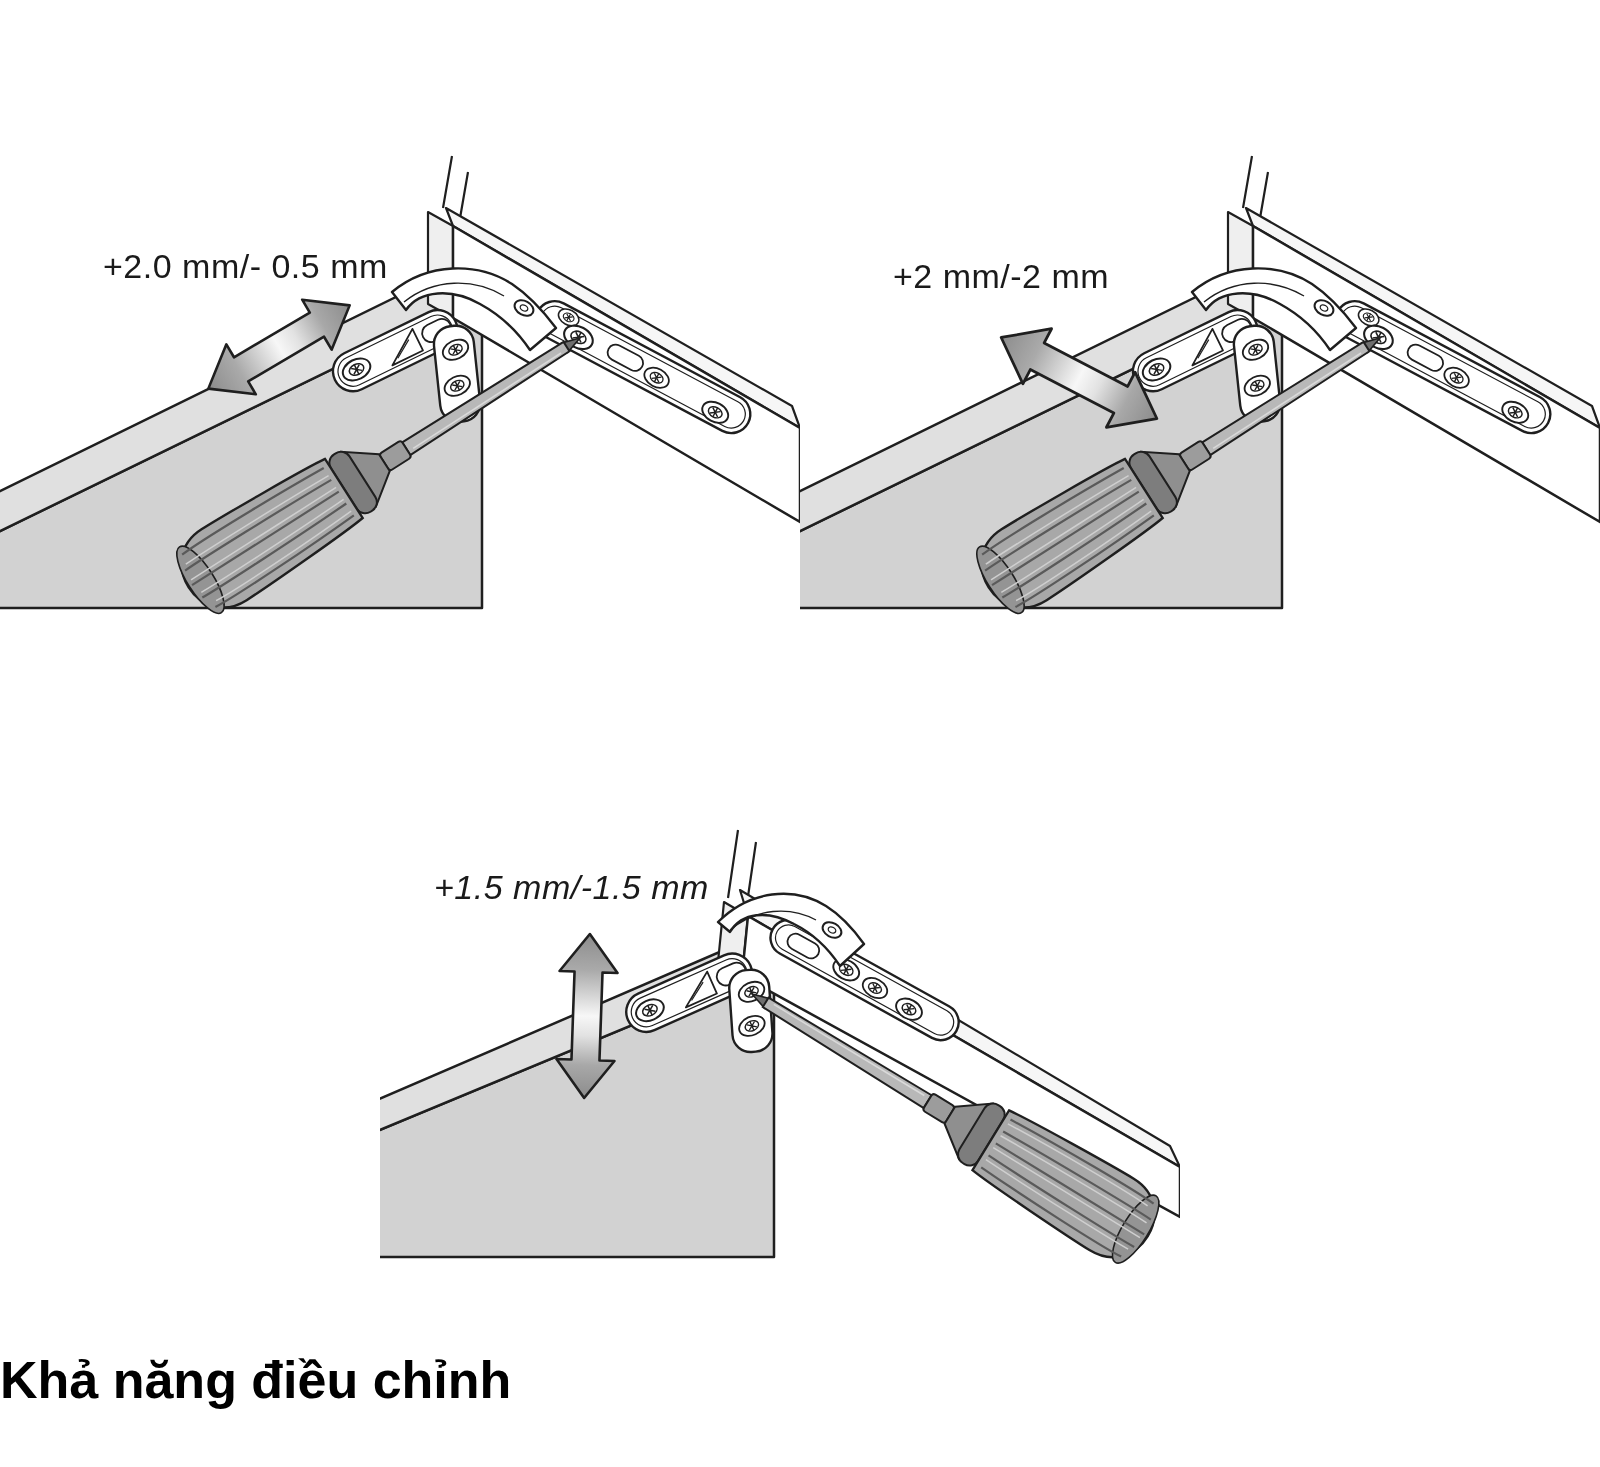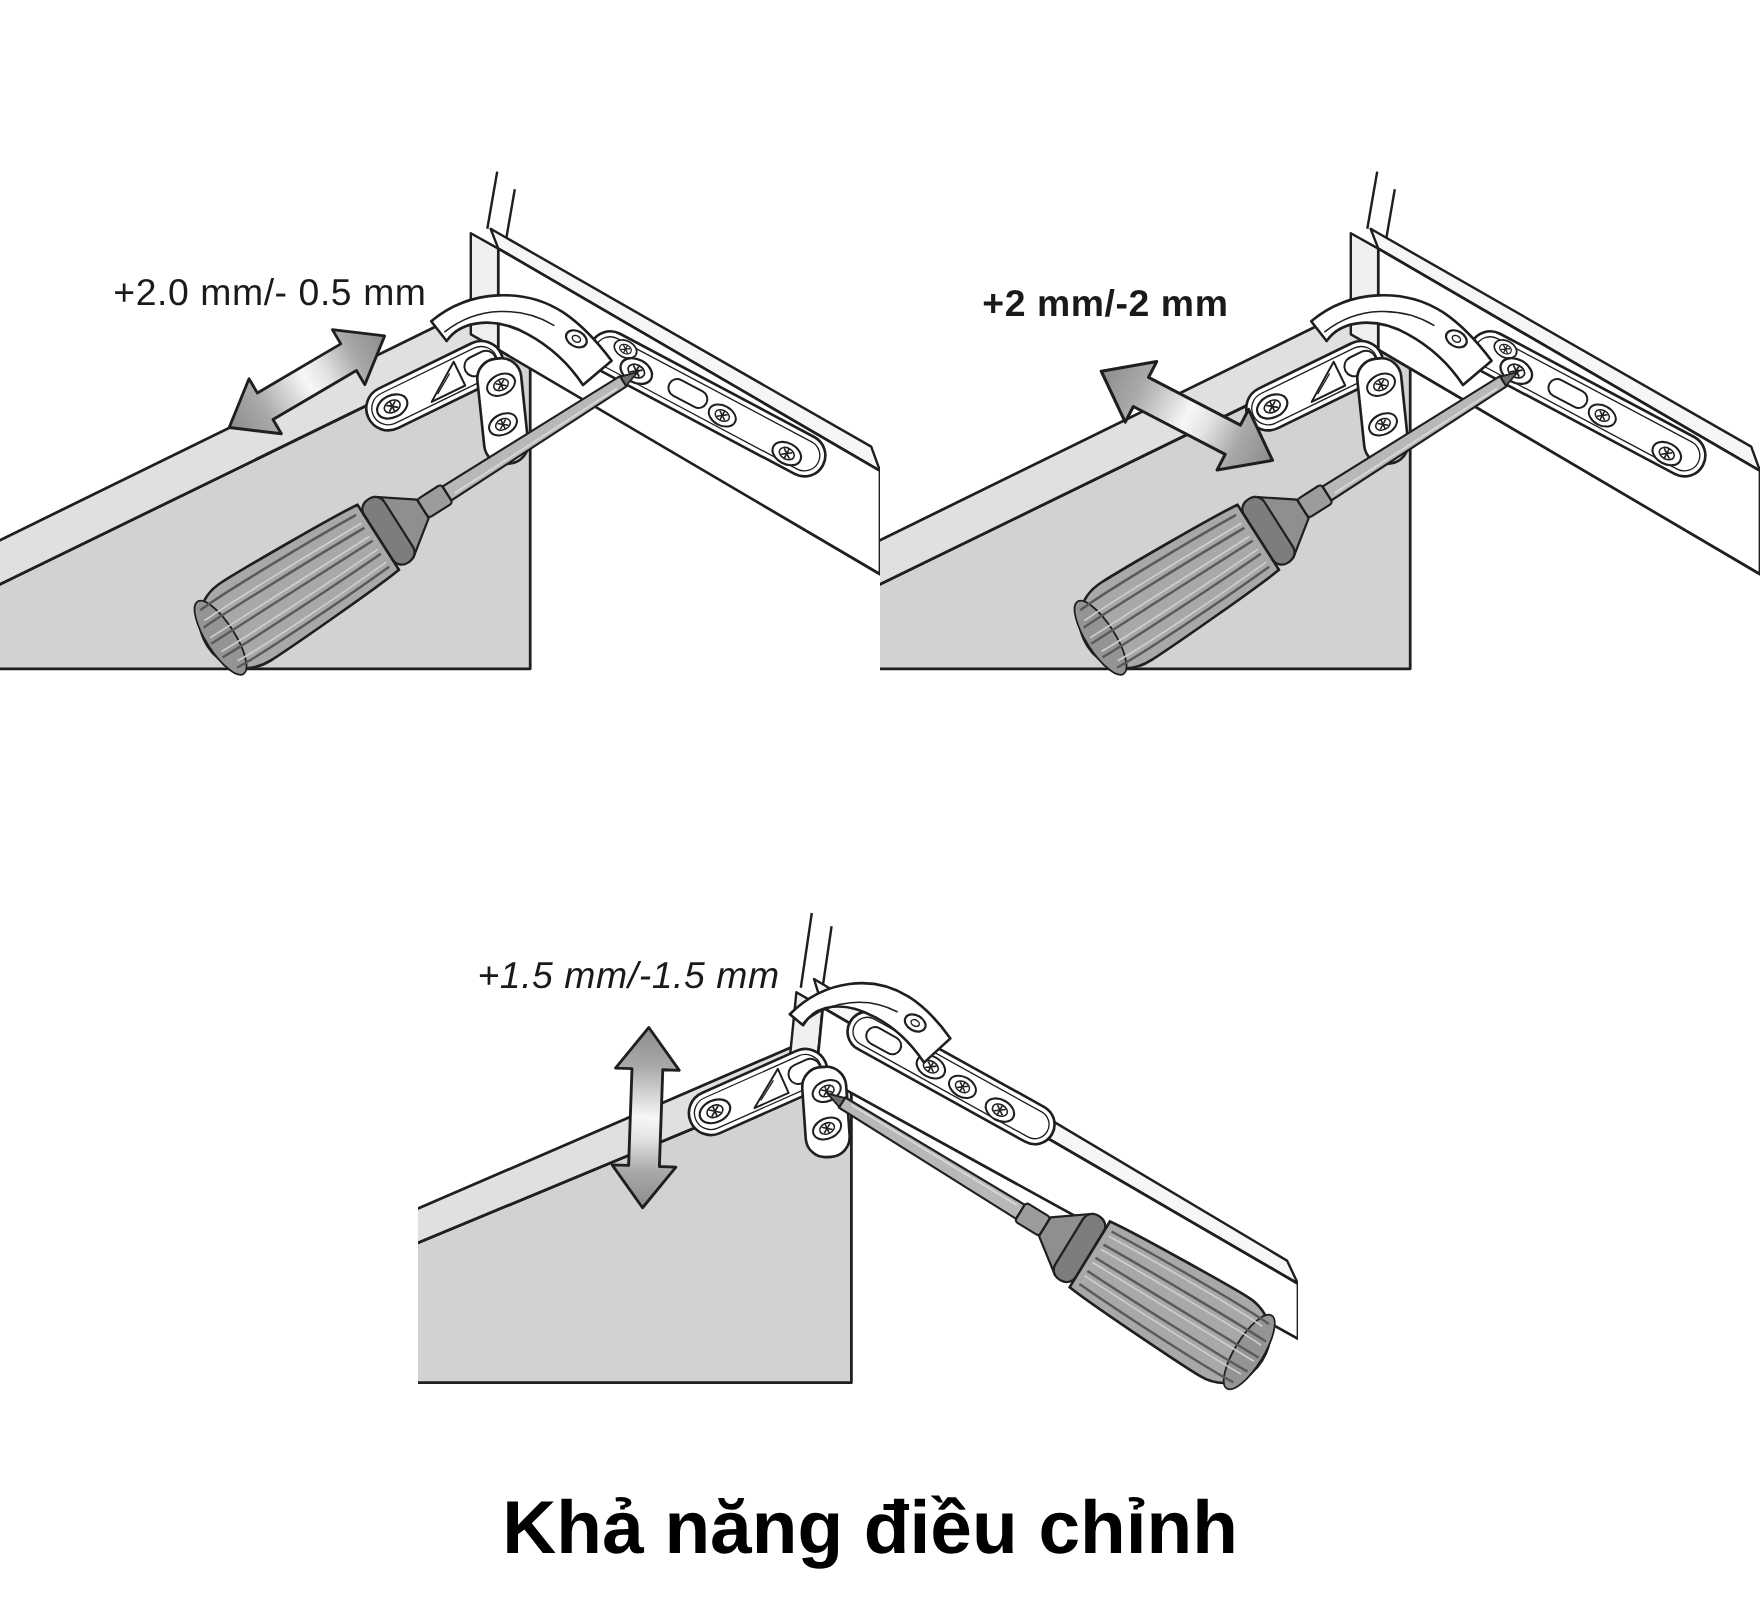--- a/index.html
+++ b/index.html
@@ -5,29 +5,29 @@
   html,body{margin:0;padding:0;background:#ffffff;}
   #stage{
     position:relative;width:1600px;height:1467px;background:#ffffff;overflow:hidden;
     font-family:"Liberation Sans",sans-serif;
   }
   .adj-label{
     position:absolute;font-size:34px;line-height:1;color:#1a1a1a;white-space:nowrap;
     letter-spacing:0.5px;
   }
   #label-side{left:103px;top:249px;}
-  #label-depth{left:893px;top:259px;font-weight:bold;}
+  #label-depth{left:893px;top:259px;}
   #label-height{left:434px;top:870px;font-style:italic;}
   .panel-svg{position:absolute;display:block;}
   #svg-side{left:0;top:150px;}
   #svg-depth{left:800px;top:150px;}
   #svg-height{left:380px;top:790px;}
   #caption{
-    position:absolute;left:0;top:1352px;width:1582px;text-align:center;
-    font-size:68px;font-weight:bold;color:#000000;line-height:1.1;
+    position:absolute;left:0;top:1352px;width:1582px;
+    font-size:52px;font-weight:bold;color:#000000;line-height:1.1;
   }
 </style>
 </head>
 <body>
 
 <div id="stage">
 
   <svg width="0" height="0" style="position:absolute" aria-hidden="true">
     <defs>
       <linearGradient id="gArrow" x1="0" y1="0" x2="1" y2="0">

